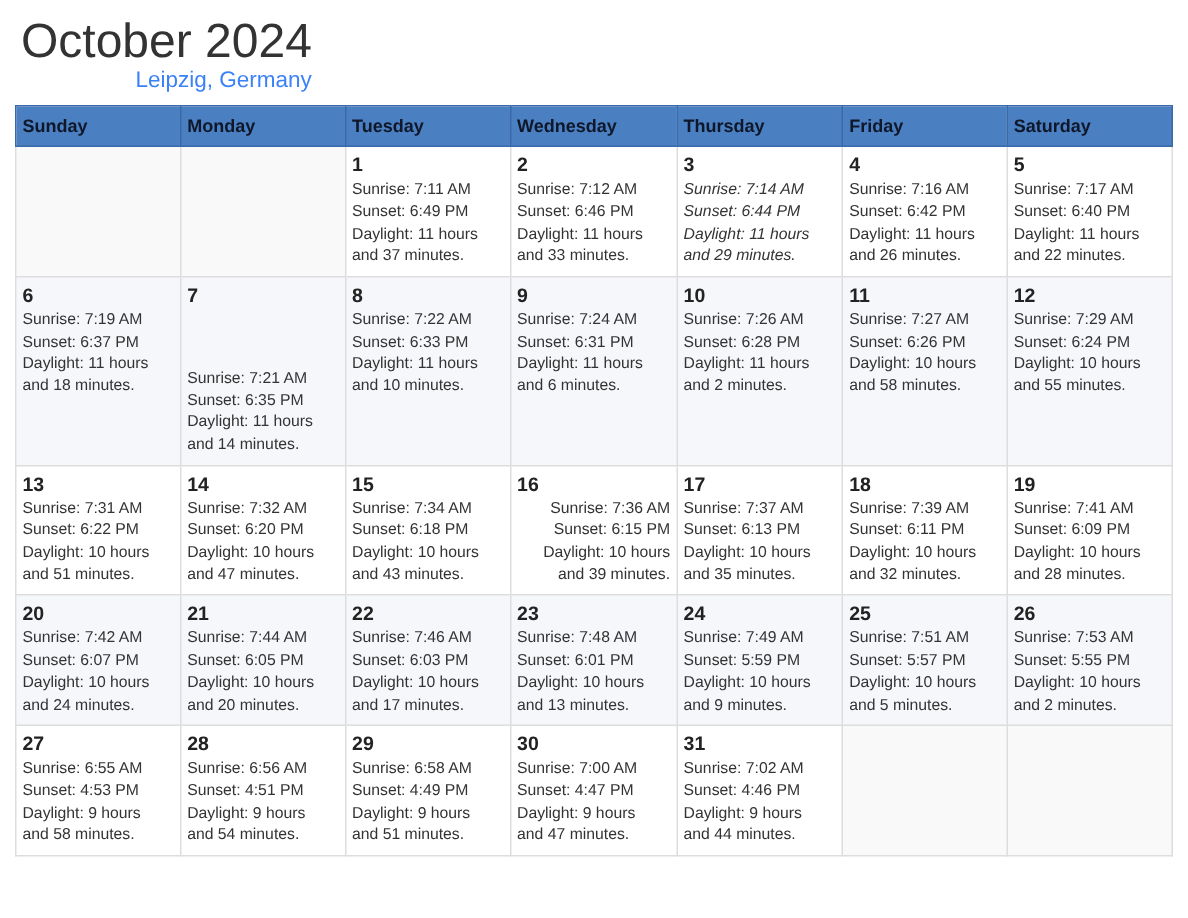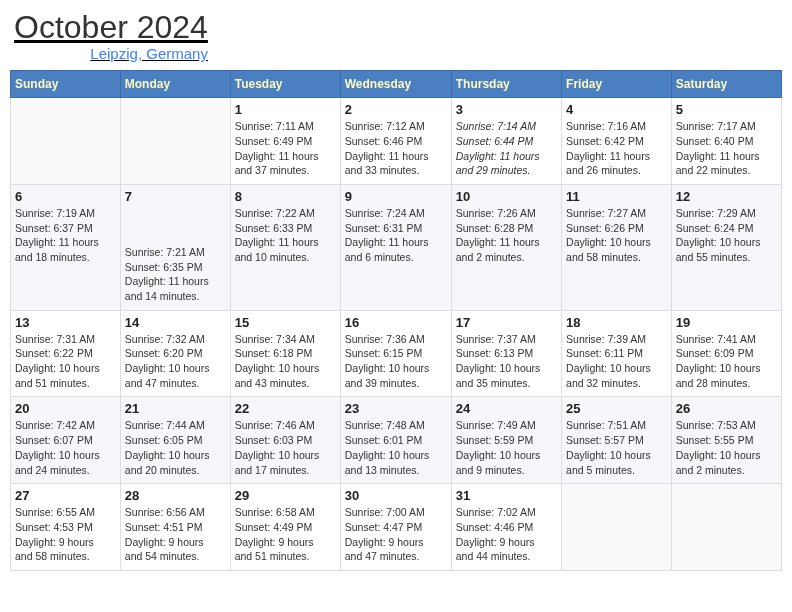--- a/index.html
+++ b/index.html
@@ -30,42 +30,41 @@
     }
     .logo-text span {
       color: #4a90d9;
     }
     .logo-icon {
       width: 32px;
       height: 32px;
     }
     .title-block {
       text-align: right;
-      text-decoration: underline;
     }
     .month-title {
       font-size: 32px;
       font-weight: normal;
       color: #333;
       line-height: 1.1;
     }
     .location {
       font-size: 15px;
       color: #3b82f6;
     }
     table {
       width: 100%;
       border-collapse: collapse;
       font-size: 11px;
     }
     thead tr {
       background-color: #4a7fc1;
     }
     thead th {
-      color: #fef9c3;
+      color: #0f172a;
       font-weight: bold;
       font-size: 12px;
       padding: 6px 4px;
       text-align: left;
       border: 1px solid #3a6aaa;
     }
     tbody tr {
       border-bottom: 1px solid #ccc;
     }
     tbody td {
@@ -224,21 +223,21 @@
         </td>
         <td>
           <div class="day-number">15</div>
           <div class="day-info" style="white-space: pre-line;">Sunrise: 7:34 AM
 Sunset: 6:18 PM
 Daylight: 10 hours
 and 43 minutes.</div>
         </td>
         <td>
           <div class="day-number">16</div>
-          <div class="day-info" style="white-space: pre-line;">Sunrise: 7:36 AM
+          <div class="day-info" style="white-space: pre-line; text-align: right;">Sunrise: 7:36 AM
 Sunset: 6:15 PM
 Daylight: 10 hours
 and 39 minutes.</div>
         </td>
         <td>
           <div class="day-number">17</div>
           <div class="day-info" style="white-space: pre-line;">Sunrise: 7:37 AM
 Sunset: 6:13 PM
 Daylight: 10 hours
 and 35 minutes.</div>

